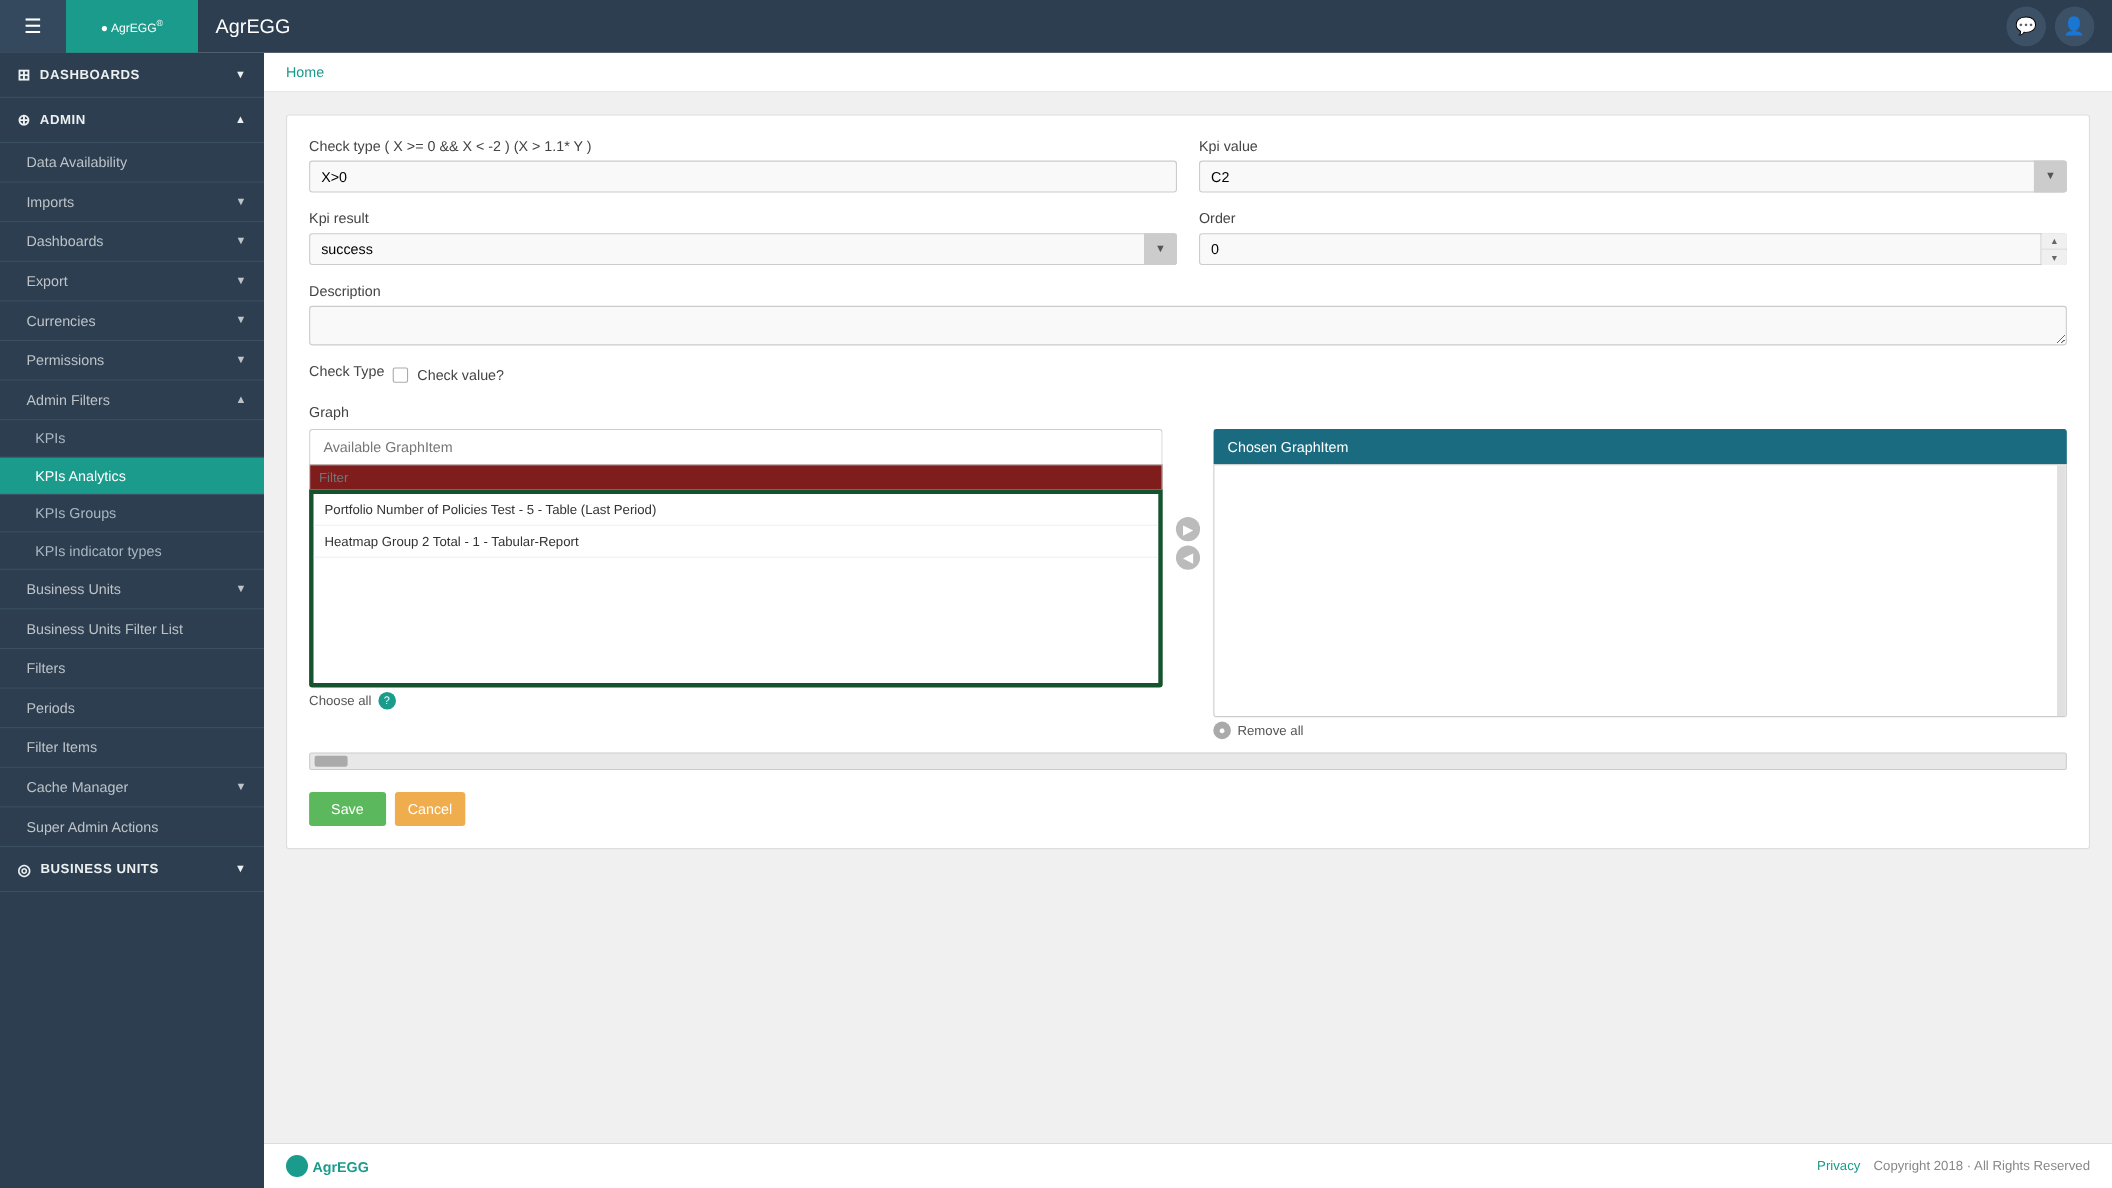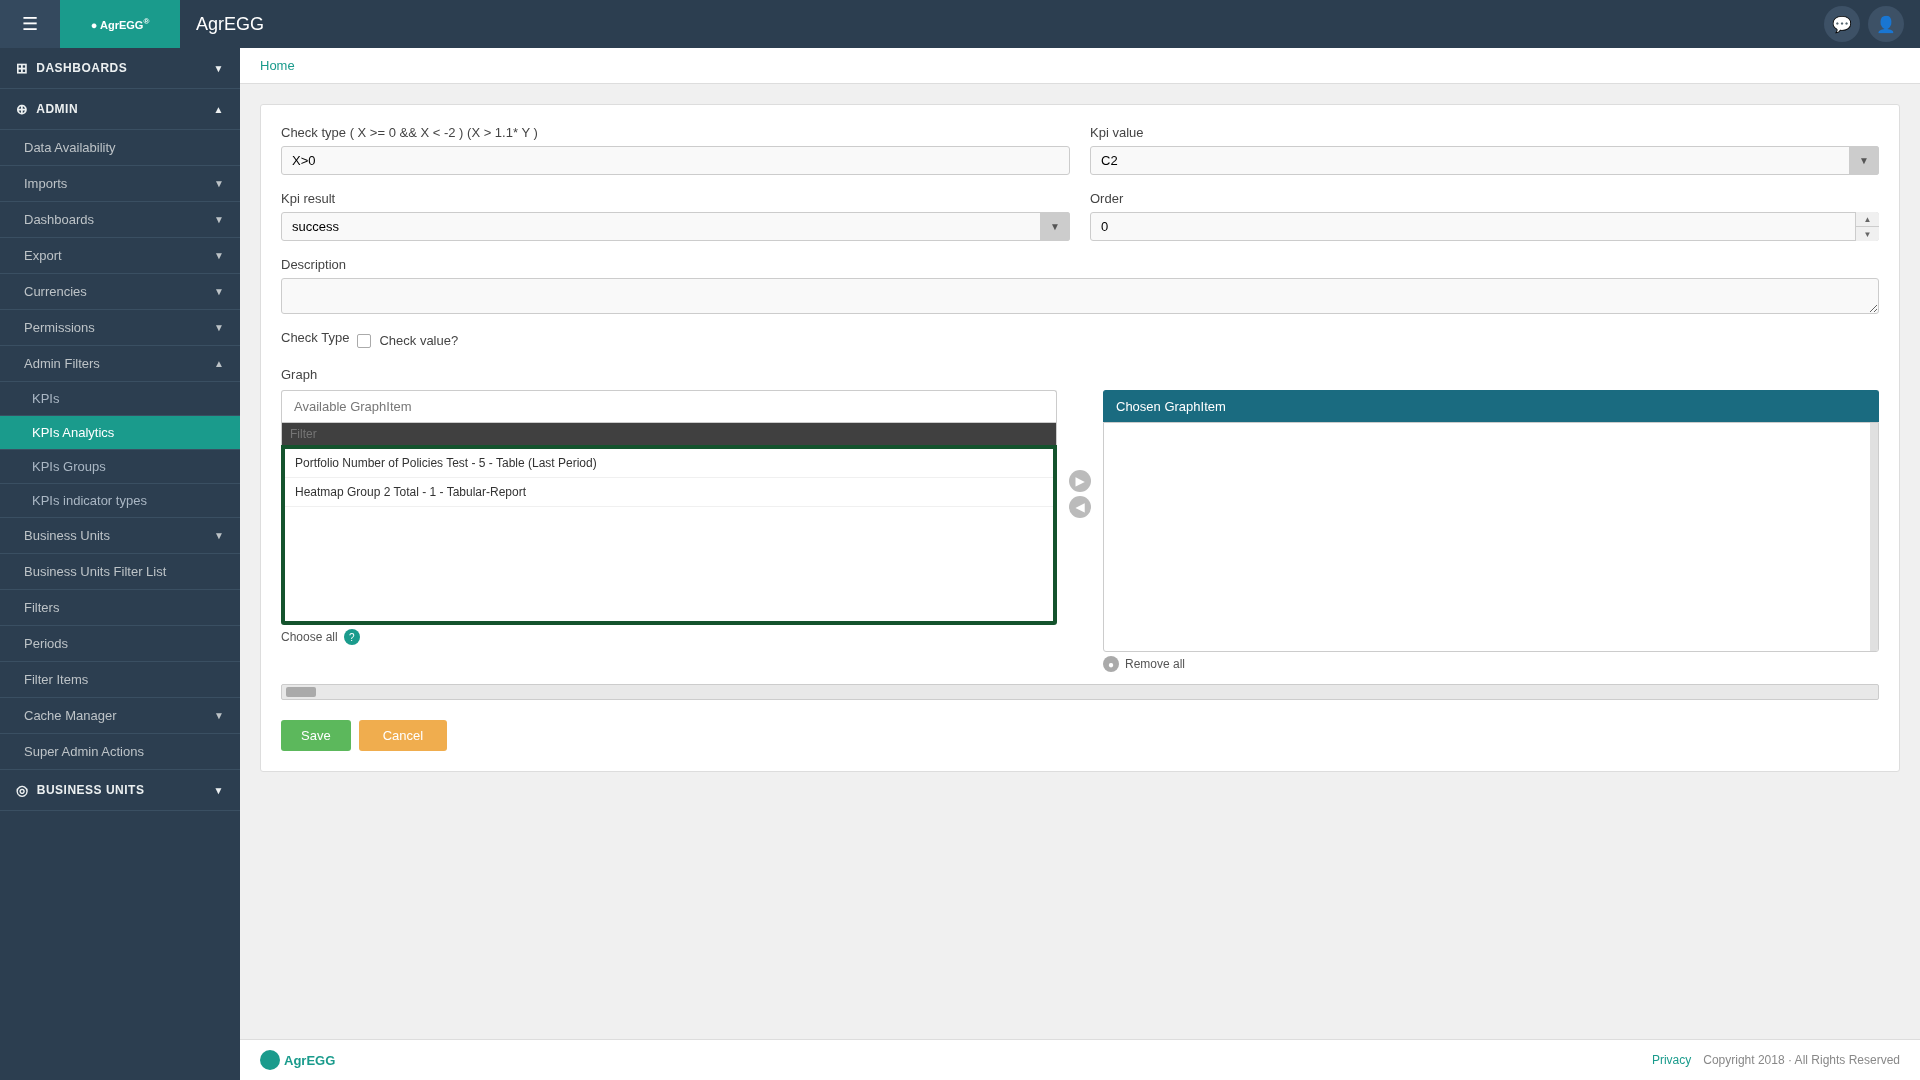--- a/index.html
+++ b/index.html
@@ -316,21 +316,21 @@
       border-radius: 3px 3px 0 0;
       font-weight: 500;
     }
 
     .graph-filter {
       border: 1px solid #ccc;
       border-bottom: none;
       padding: 4px 8px;
       font-size: 12px;
       outline: none;
-      background: #404040;
+      background: #7f1d1d;
       color: #999;
     }
 
     .graph-list {
       border: 4px solid #14532d;
       flex: 1;
       min-height: 200px;
       background: white;
       border-radius: 0 0 3px 3px;
       overflow-y: auto;
@@ -447,21 +447,21 @@
       border: none;
       padding: 8px 20px;
       border-radius: 3px;
       cursor: pointer;
       font-size: 13px;
     }
     .btn-cancel {
       background: #f0ad4e;
       color: white;
       border: none;
-      padding: 8px 24px;
+      padding: 8px 12px;
       border-radius: 3px;
       cursor: pointer;
       font-size: 13px;
     }
 
     
     .footer {
       background: white;
       border-top: 1px solid #ddd;
       padding: 10px 20px;
@@ -516,21 +516,21 @@
     }
   </style>
 </head>
 <body>
 
 <div class="topbar">
   <div class="topbar-hamburger">
     <span>☰</span>
   </div>
   <div class="topbar-logo">
-    <span style="font-size:11px; font-weight:bold; color:white;">● AgrEGG<sup style="font-size:8px;">®</sup></span>
+    <span style="font-size:11px; font-weight:normal; color:white;">● AgrEGG<sup style="font-size:8px;">®</sup></span>
   </div>
   <span class="topbar-title">AgrEGG</span>
   <div class="topbar-icons">
     <div class="topbar-icon-btn">
       <span>💬</span>
     </div>
     <div class="topbar-icon-btn">
       <span>👤</span>
     </div>
   </div>

